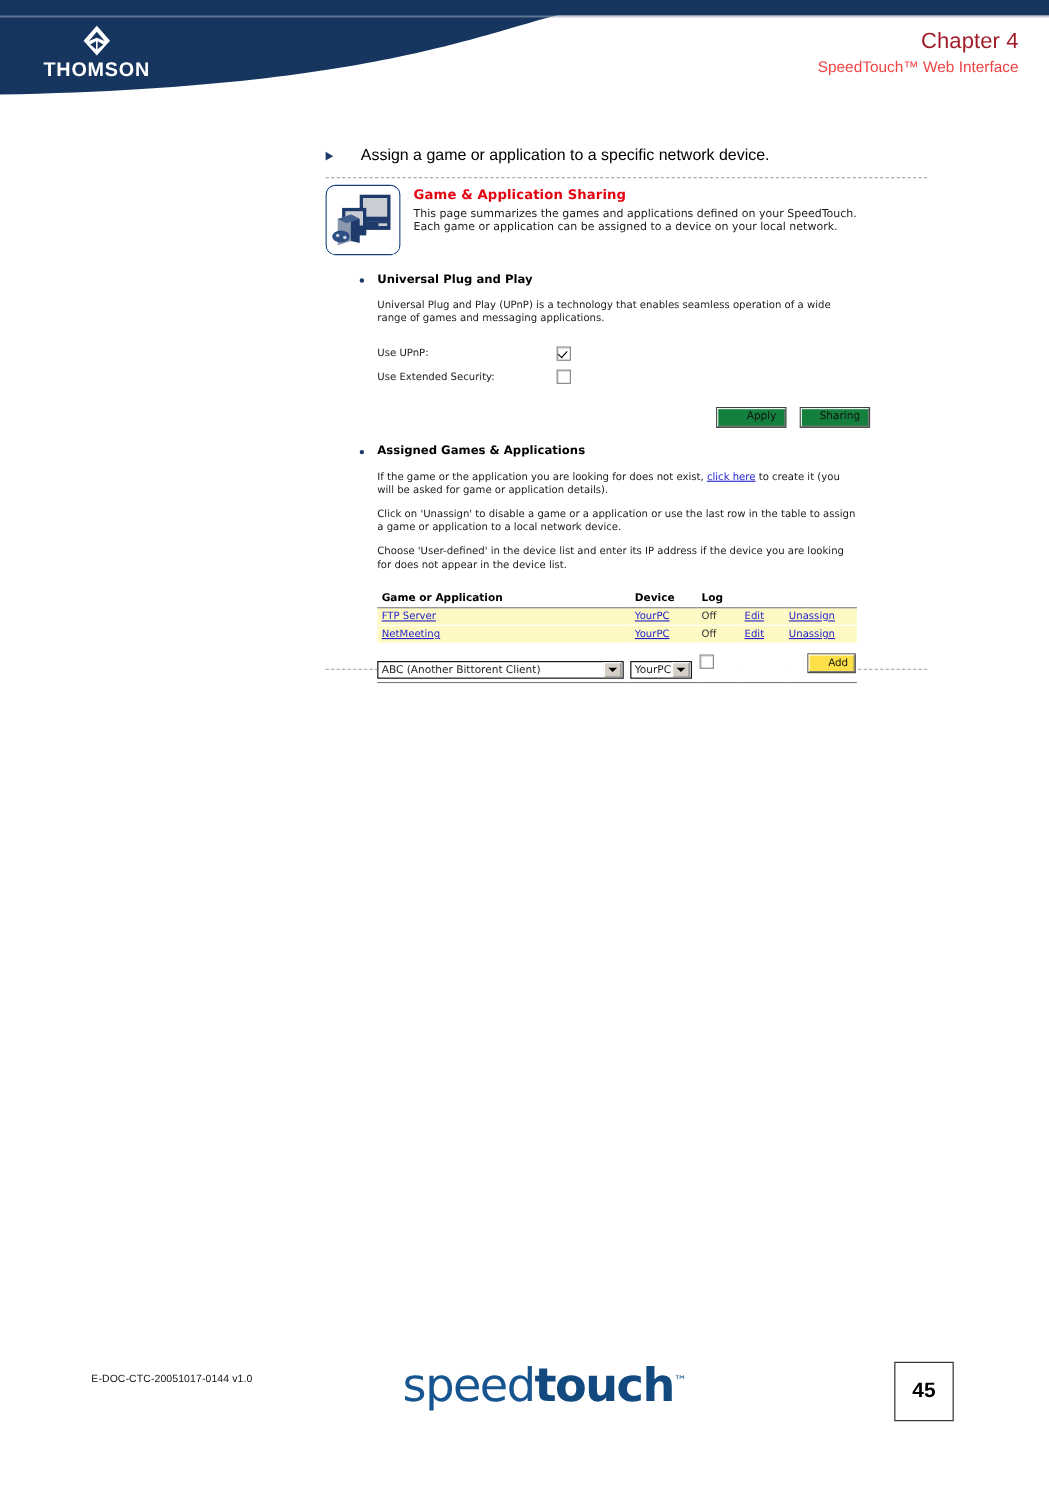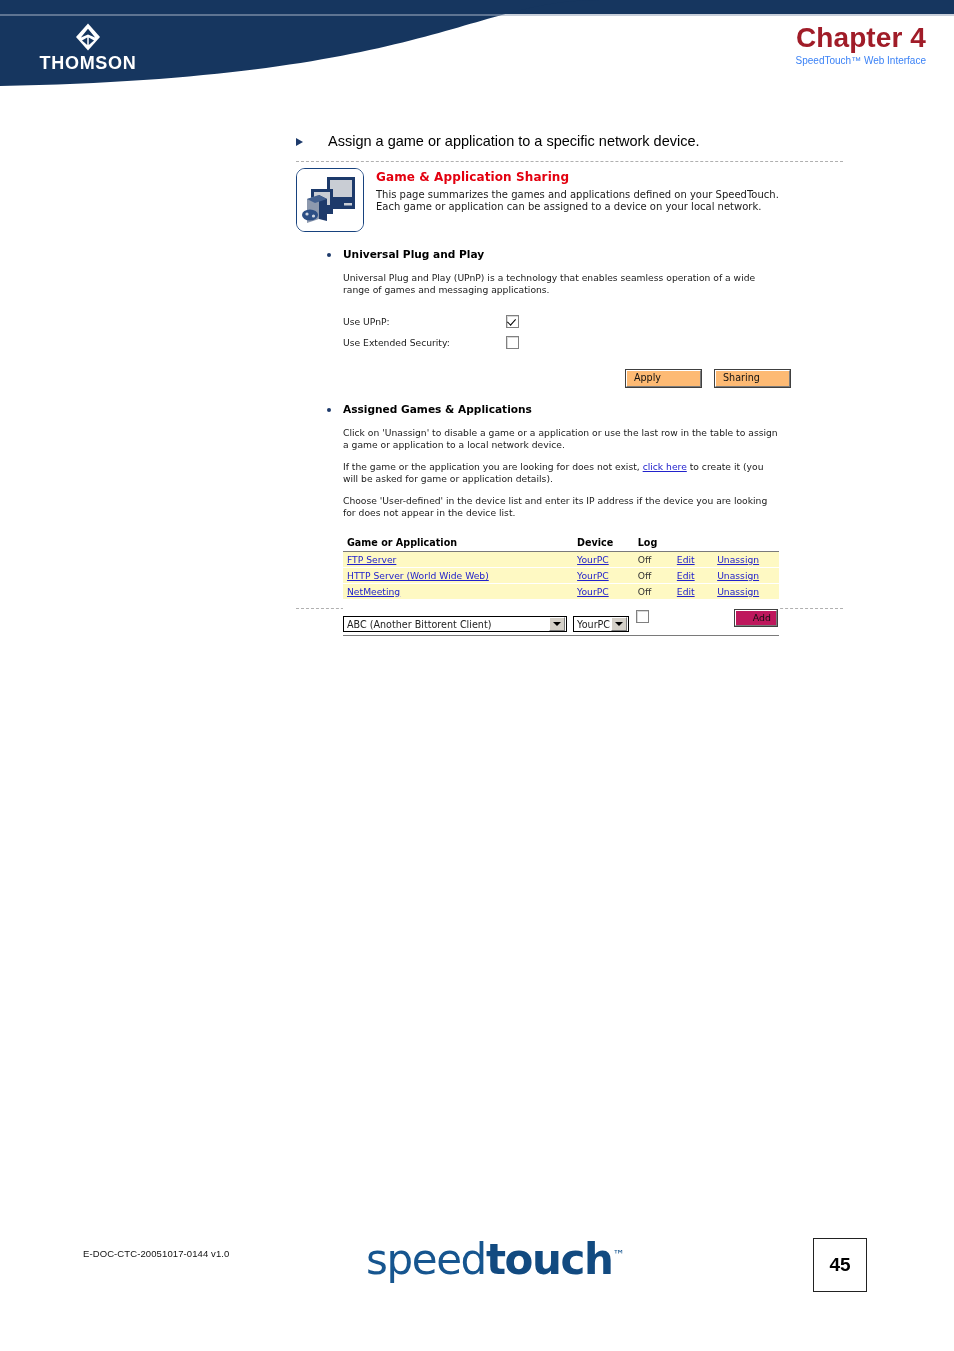--- a/index.html
+++ b/index.html
@@ -52,28 +52,28 @@
   }
   .header-right {
     position: absolute;
     right: 28px;
     top: 26px;
     text-align: right;
     z-index: 3;
   }
   .chapter-title {
     color: #A01C28;
-    font-weight: bold;
-    font-size: 28px;
+    font-weight: normal;
+    font-size: 20px;
     line-height: 24px;
     letter-spacing: 0.1px;
   }
   .chapter-subtitle {
-    color: #3b82f6;
-    font-size: 10px;
+    color: #ef4444;
+    font-size: 14px;
     line-height: 19px;
     margin-top: 1px;
   }
 
   
   .content {
     position: absolute;
     left: 0; top: 96px;
     width: 954px;
   }
@@ -226,30 +226,30 @@
   }
 
   .btn-row {
     margin-top: 13px;
     text-align: right;
     width: 447px;
   }
   .btn {
     display: inline-block;
     min-width: 46px;
-    padding: 1px 20px 2px 7px;
+    padding: 1px 7px 2px 7px;
     font-size: 9.6px;
     font-family: "DejaVu Sans", sans-serif;
     color: #111111;
-    background: #fdba74;
+    background: #15803d;
     border: 1px solid;
     border-color: #ffffff #7a7a7a #7a7a7a #ffffff;
     box-shadow: 0 0 0 1px #404040;
     margin-left: 9px;
-    text-align: left;
+    text-align: right;
     line-height: 12px;
   }
 
   
   .gtable {
     margin-top: 17px;
     width: 436px;
     border-collapse: collapse;
     font-size: 9.2px;
   }
@@ -318,21 +318,21 @@
     border-top: 4px solid #000000;
   }
   .sel-app { width: 224px; }
   .sel-dev { width: 56px; }
   .addrow .chk { margin-left: 2px; }
   .add-btn {
     display: inline-block;
     min-width: 30px;
     padding: 1px 5px;
     font-size: 9.4px;
-    background: #be185d;
+    background: #fde047;
     border: 1px solid;
     border-color: #ffffff #7a7a7a #7a7a7a #ffffff;
     box-shadow: 0 0 0 1px #404040;
     color: #111;
     line-height: 12px;
   }
 
   
   .footer {
     position: absolute;
@@ -473,48 +473,41 @@
           <span class="btn">Apply</span>
           <span class="btn">Sharing</span>
         </div>
       </div>
     </div>
 
     <div class="section">
       <div class="section-title">Assigned Games &amp; Applications</div>
       <div class="section-body">
 
-        <div class="para">Click on 'Unassign' to disable a game or a application or use the last row in the table to assign a game or application to a local network device.</div>
-
         <div class="para">
           <span>If the game or the application you are looking for does not exist, </span><a href="#">click here</a><span> to create it (you will be asked for game or application details).</span>
         </div>
+
+        <div class="para">Click on 'Unassign' to disable a game or a application or use the last row in the table to assign a game or application to a local network device.</div>
 
         <div class="para">Choose 'User-defined' in the device list and enter its IP address if the device you are looking for does not appear in the device list.</div>
 
         <table class="gtable">
           <thead>
             <tr>
               <th class="col-app">Game or Application</th>
               <th class="col-dev">Device</th>
               <th class="col-log">Log</th>
               <th class="col-edit"></th>
               <th class="col-unas"></th>
             </tr>
           </thead>
           <tbody>
             <tr>
               <td><a href="#">FTP Server</a></td>
-              <td><a href="#">YourPC</a></td>
-              <td>Off</td>
-              <td><a href="#">Edit</a></td>
-              <td><a href="#">Unassign</a></td>
-            </tr>
-            <tr>
-              <td><a href="#">HTTP Server (World Wide Web)</a></td>
               <td><a href="#">YourPC</a></td>
               <td>Off</td>
               <td><a href="#">Edit</a></td>
               <td><a href="#">Unassign</a></td>
             </tr>
             <tr>
               <td><a href="#">NetMeeting</a></td>
               <td><a href="#">YourPC</a></td>
               <td>Off</td>
               <td><a href="#">Edit</a></td>

